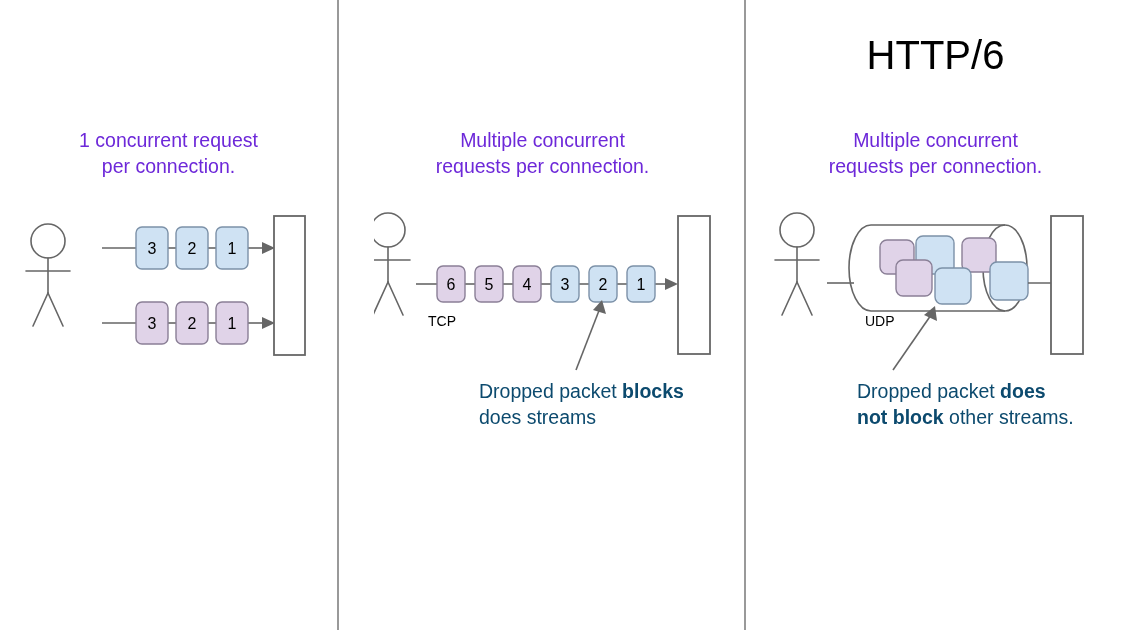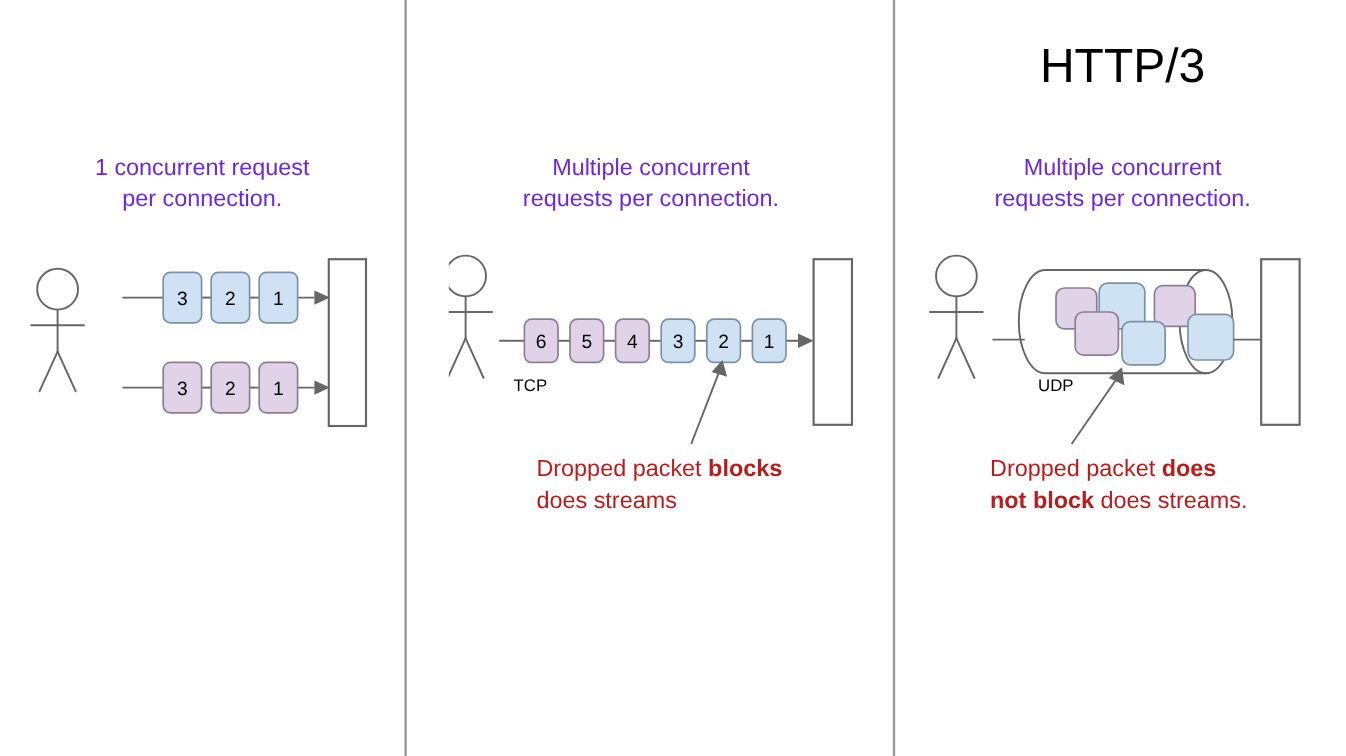--- a/index.html
+++ b/index.html
@@ -70,22 +70,23 @@
     width: 100%;
     height: 630px;
     pointer-events: none;
   }
   .stage svg { display: block; }
 
   .note {
     position: absolute;
     font-size: 19.5px;
     line-height: 26px;
-    color: #b91c1c;
+    color: #0c4a6e;
     text-align: left;
+    margin-left: 32px;
   }
   .note b { font-weight: bold; }
 
   .proto-label {
     position: absolute;
     font-size: 14px;
     line-height: 16px;
     color: #000000;
   }
 
@@ -228,21 +229,21 @@
 
     <div class="proto-label" style="left:54px; top:313px;">TCP</div>
 
     <div class="note" style="left:73px; top:378px; width:260px;">
       <span>Dropped packet </span><b>blocks</b><br>
       <span>does streams</span>
     </div>
   </div>
 
   <div class="panel" id="panel-3">
-    <div class="panel-title">HTTP/3</div>
+    <div class="panel-title">HTTP/6</div>
     <div class="panel-caption">Multiple concurrent
 requests per connection.</div>
 
     <div class="stage">
       <svg width="373" height="630" viewBox="0 0 373 630" xmlns="http://www.w3.org/2000/svg">
         <g stroke="#666666" fill="none" stroke-width="1.6" stroke-linecap="round">
           <circle cx="48" cy="230" r="17"></circle>
           <line x1="48" y1="247" x2="48" y2="282"></line>
           <line x1="26" y1="260" x2="70" y2="260"></line>
           <line x1="48" y1="282" x2="33" y2="315"></line>
@@ -284,17 +285,17 @@
         </g>
 
         <rect x="302" y="216" width="32" height="138" fill="#ffffff" stroke="#666666" stroke-width="1.8"></rect>
       </svg>
     </div>
 
     <div class="proto-label" style="left:116px; top:313px;">UDP</div>
 
     <div class="note" style="left:76px; top:378px; width:280px;">
       <span>Dropped packet </span><b>does</b><br>
-      <b>not block</b><span> does streams.</span>
+      <b>not block</b><span> other streams.</span>
     </div>
   </div>
 
 </div>
 
 </body></html>

